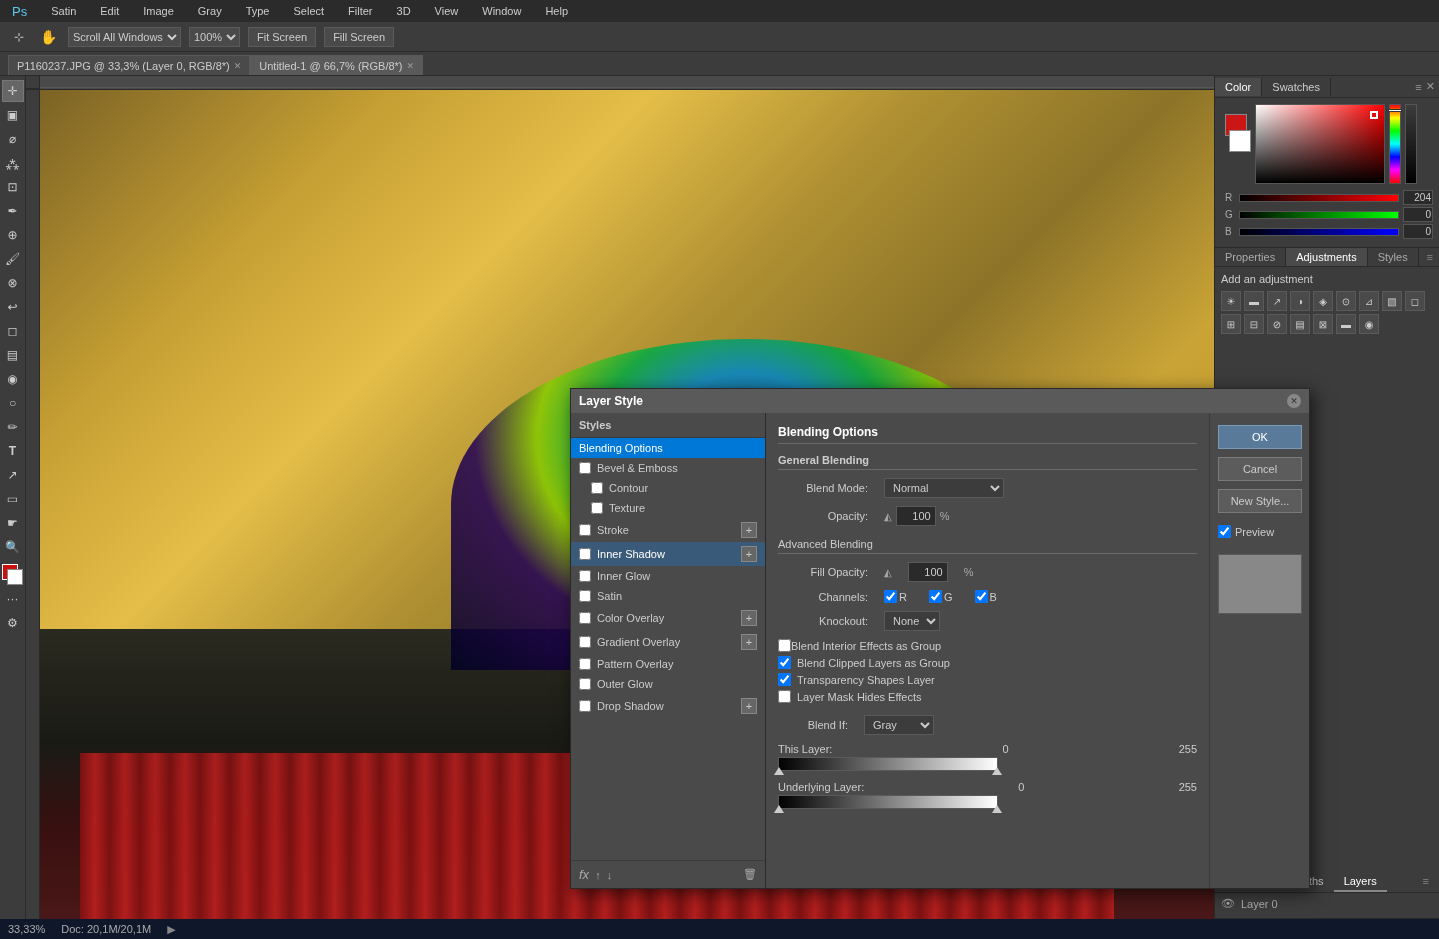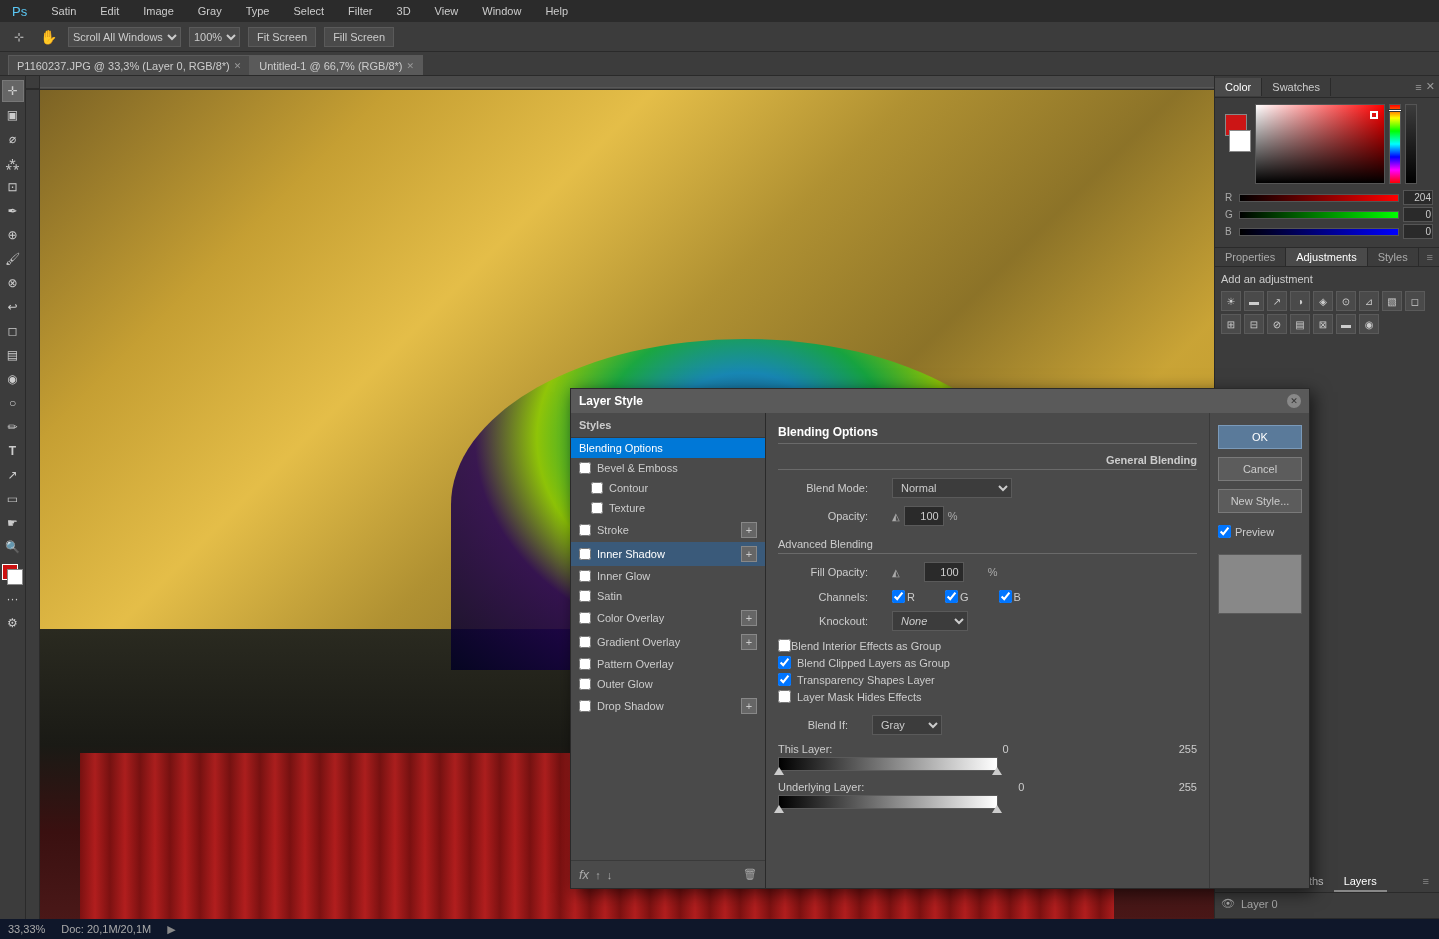--- a/index.html
+++ b/index.html
@@ -339,21 +339,21 @@
       color: #fff;
       font-weight: bold;
       margin-bottom: 10px;
       border-bottom: 1px solid #6a6a6a;
       padding-bottom: 4px;
     }
     .form-row {
       display: flex;
       align-items: center;
       margin-bottom: 8px;
-      gap: 24px;
+      gap: 16px;
     }
     .form-label {
       font-size: 11px;
       color: #ccc;
       text-align: right;
     }
     .form-select {
       background: #3c3c3c;
       border: 1px solid #5a5a5a;
       color: #ccc;
@@ -755,21 +755,21 @@
           <span style="cursor:pointer;color:#aaa;">↑</span>
           <span style="cursor:pointer;color:#aaa;">↓</span>
           <span style="margin-left:auto;cursor:pointer;color:#aaa;">🗑</span>
         </div>
       </div>
 
       <div class="dialog-center">
         <div class="section-title">Blending Options</div>
 
         <div style="margin-bottom:12px;">
-          <div style="font-size:11px;color:#ccc;font-weight:bold;margin-bottom:8px;border-bottom:1px solid #6a6a6a;padding-bottom:3px;text-align:right;">General Blending</div>
+          <div style="font-size:11px;color:#ccc;font-weight:bold;margin-bottom:8px;border-bottom:1px solid #6a6a6a;padding-bottom:3px;">General Blending</div>
 
           <div class="form-row">
             <span class="form-label" style="width:90px;">Blend Mode:</span>
             <select class="form-select" style="width:120px;">
               <option>Normal</option>
               <option>Dissolve</option>
               <option>Multiply</option>
               <option>Screen</option>
               <option>Overlay</option>
             </select>
@@ -803,21 +803,21 @@
             <label style="display:flex;align-items:center;gap:2px;font-size:11px;color:#ccc;margin-left:6px;">
               <input type="checkbox" checked="" style=""> G
             </label>
             <label style="display:flex;align-items:center;gap:2px;font-size:11px;color:#ccc;margin-left:6px;">
               <input type="checkbox" checked="" style=""> B
             </label>
           </div>
 
           <div class="form-row">
             <span class="form-label" style="width:90px;">Knockout:</span>
-            <select class="form-select" style="width:76px;font-style:italic;">
+            <select class="form-select" style="width:56px;">
               <option>None</option>
               <option>Shallow</option>
               <option>Deep</option>
             </select>
           </div>
 
           <div style="margin-top:6px;display:flex;flex-direction:column;gap:4px;">
             <label style="display:flex;align-items:center;font-size:11px;color:#ccc;cursor:pointer;">
               <input type="checkbox" style="">
               <span>Blend Interior Effects as Group</span>

